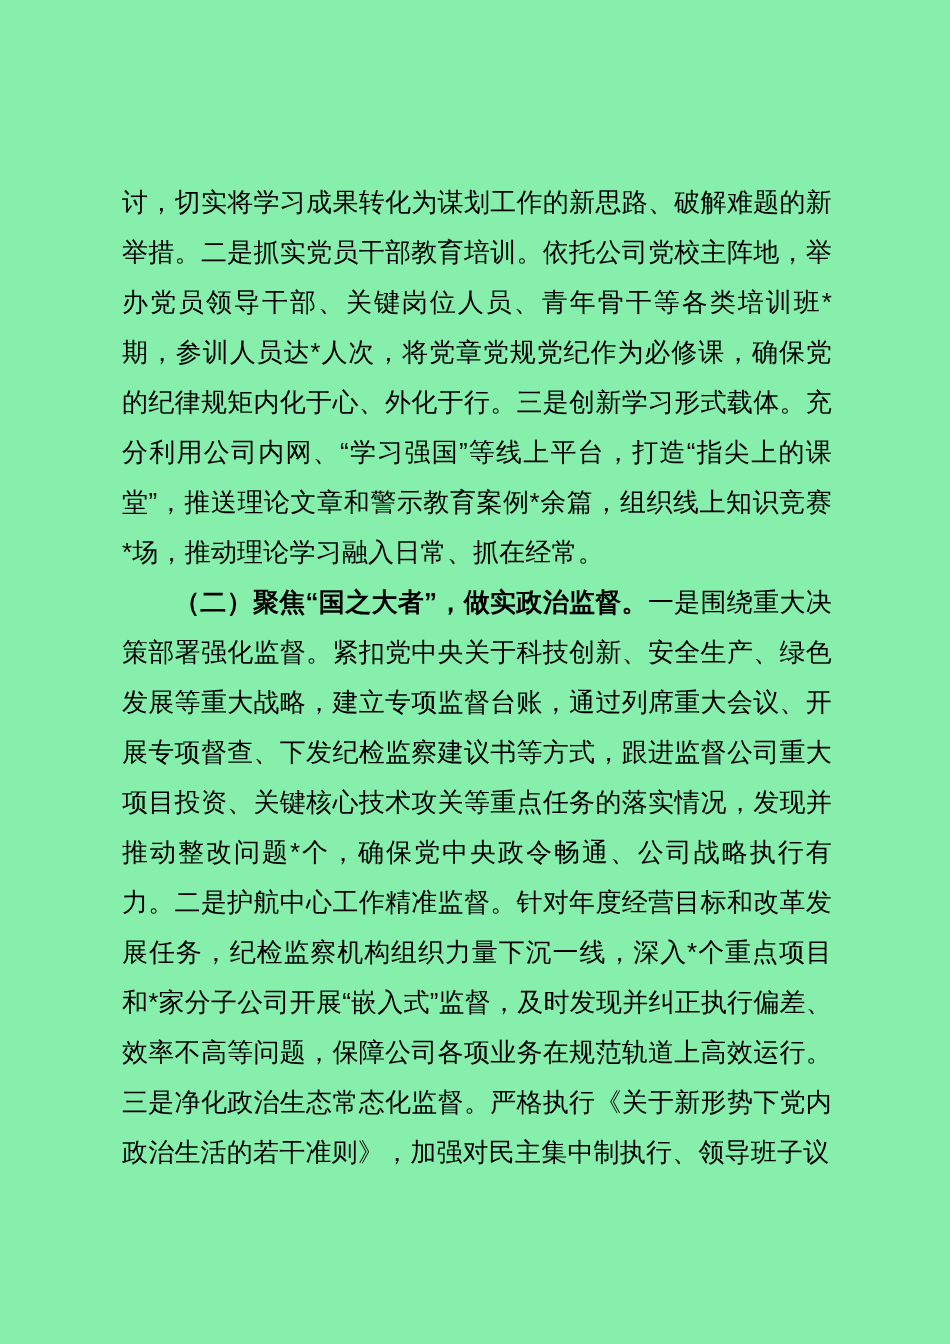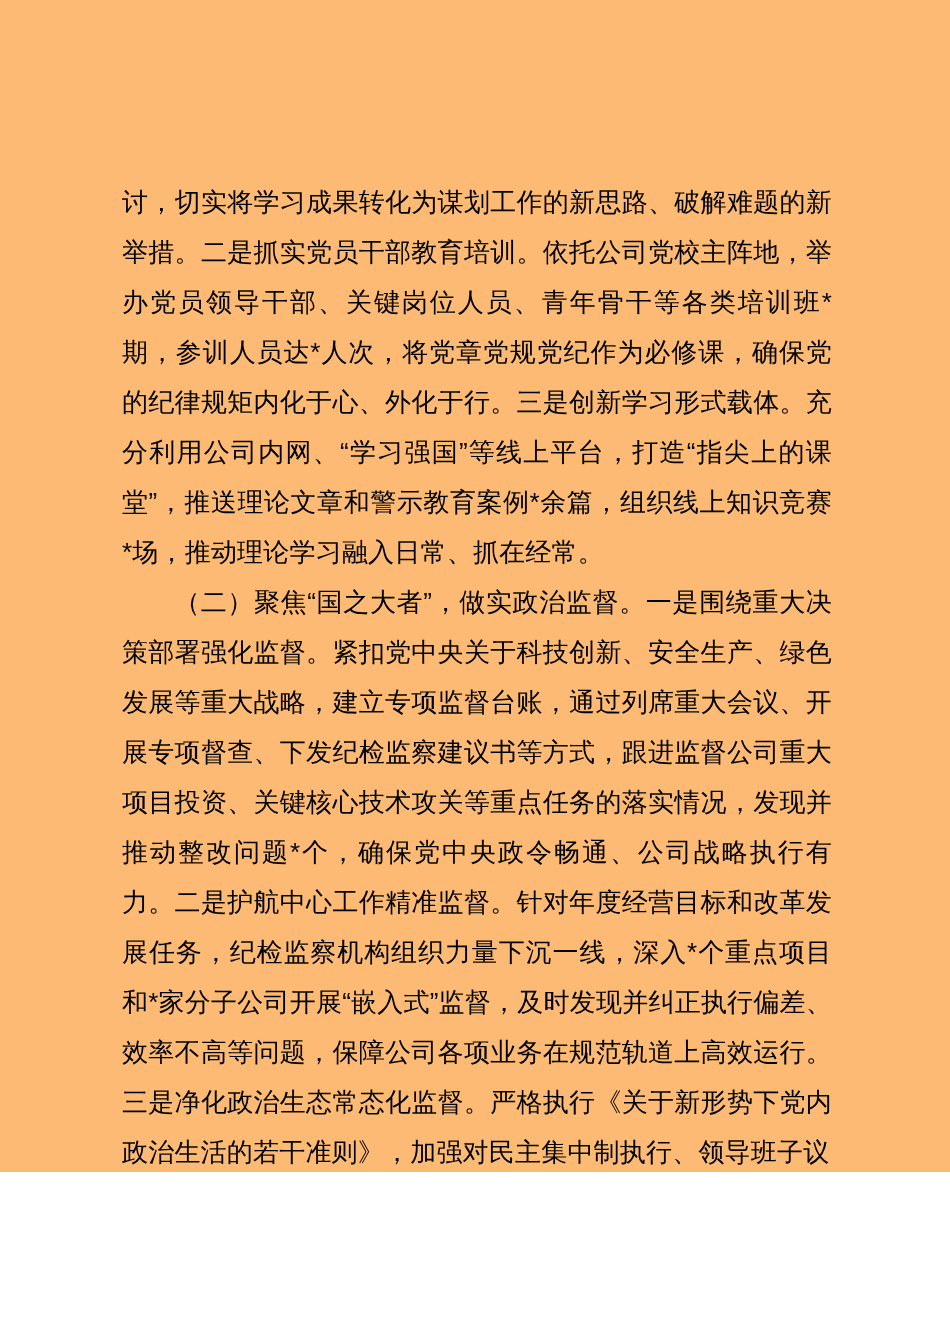--- a/index.html
+++ b/index.html
@@ -8,22 +8,22 @@
   }
   body {
     width: 950px;
     height: 1344px;
     background: #ffffff;
     overflow: hidden;
   }
   .page {
     position: relative;
     width: 950px;
-    height: 1172px;
-    background: #fdba74;
+    height: 1344px;
+    background: #86efac;
     color: #000000;
     font-family: "Liberation Sans", "DejaVu Sans", sans-serif;
   }
   .doc-body {
     position: absolute;
     left: 122px;
     top: 177px;
     width: 710px;
     font-size: 26px;
     line-height: 50px;
@@ -36,21 +36,21 @@
     margin: 0;
     padding: 0;
   }
   .para.indent {
     text-indent: 52px;
   }
   .run {
     font-weight: 400;
   }
   .run.bold {
-    font-weight: 400;
+    font-weight: 700;
   }
 </style>
 </head>
 <body>
 
 <div class="page">
   <div class="doc-body" id="doc-body">
       <p class="para"><span class="run">讨，切实将学习成果转化为谋划工作的新思路、破解难题的新举措。二是抓实党员干部教育培训。依托公司党校主阵地，举办党员领导干部、关键岗位人员、青年骨干等各类培训班*期，参训人员达*人次，将党章党规党纪作为必修课，确保党的纪律规矩内化于心、外化于行。三是创新学习形式载体。充分利用公司内网、“学习强国”等线上平台，打造“指尖上的课堂”，推送理论文章和警示教育案例*余篇，组织线上知识竞赛*场，推动理论学习融入日常、抓在经常。</span></p>
       <p class="para indent"><span class="run bold">（二）聚焦“国之大者”，做实政治监督。</span><span class="run">一是围绕重大决策部署强化监督。紧扣党中央关于科技创新、安全生产、绿色发展等重大战略，建立专项监督台账，通过列席重大会议、开展专项督查、下发纪检监察建议书等方式，跟进监督公司重大项目投资、关键核心技术攻关等重点任务的落实情况，发现并推动整改问题*个，确保党中央政令畅通、公司战略执行有力。二是护航中心工作精准监督。针对年度经营目标和改革发展任务，纪检监察机构组织力量下沉一线，深入*个重点项目和*家分子公司开展“嵌入式”监督，及时发现并纠正执行偏差、效率不高等问题，保障公司各项业务在规范轨道上高效运行。三是净化政治生态常态化监督。严格执行《关于新形势下党内政治生活的若干准则》，加强对民主集中制执行、领导班子议</span></p>
     </div>

